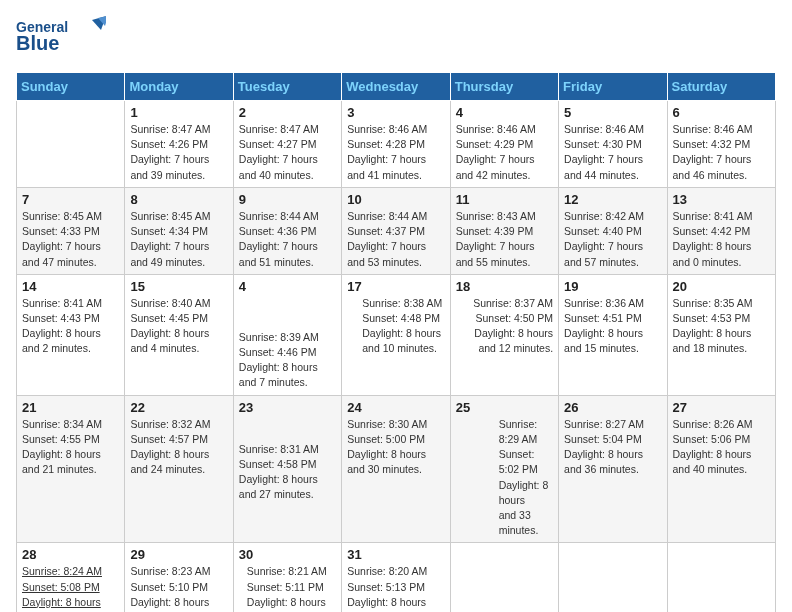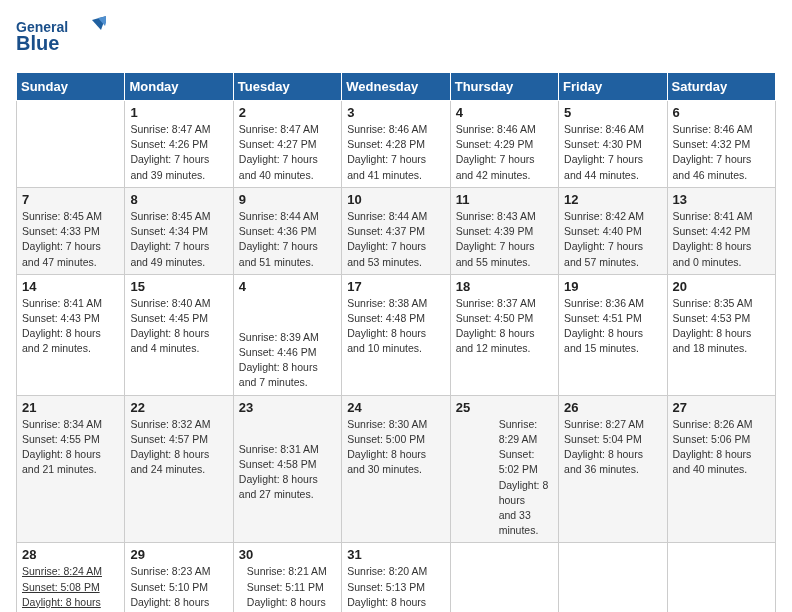--- a/index.html
+++ b/index.html
@@ -33,21 +33,21 @@
       font-size: 15px;
       color: #444;
     }
     .calendar {
       width: 100%;
       border-collapse: collapse;
       font-size: 11px;
     }
     .calendar th {
       background-color: #2060a0;
-      color: #ffffff;
+      color: #7dd3fc;
       padding: 6px 4px;
       text-align: left;
       font-size: 13px;
       font-weight: bold;
       border: 1px solid #fff;
     }
     .calendar td {
       border: 1px solid #ccc;
       vertical-align: top;
       padding: 4px 5px;
@@ -218,28 +218,28 @@
         </td>
         <td>
           <span class="day-number">4</span>
           <div class="day-info" style="white-space: pre-line; margin-top: 36px;">Sunrise: 8:39 AM
 Sunset: 4:46 PM
 Daylight: 8 hours
 and 7 minutes.</div>
         </td>
         <td>
           <span class="day-number">17</span>
-          <div class="day-info" style="white-space: pre-line;">Sunrise: 8:38 AM
+          <div class="day-info" style="white-space: pre-line; margin-left: 15px;">Sunrise: 8:38 AM
 Sunset: 4:48 PM
 Daylight: 8 hours
 and 10 minutes.</div>
         </td>
         <td>
           <span class="day-number">18</span>
-          <div class="day-info" style="white-space: pre-line;">Sunrise: 8:37 AM
+          <div class="day-info" style="white-space: pre-line; text-align: right;">Sunrise: 8:37 AM
 Sunset: 4:50 PM
 Daylight: 8 hours
 and 12 minutes.</div>
         </td>
         <td>
           <span class="day-number">19</span>
           <div class="day-info" style="white-space: pre-line;">Sunrise: 8:36 AM
 Sunset: 4:51 PM
 Daylight: 8 hours
 and 15 minutes.</div>

